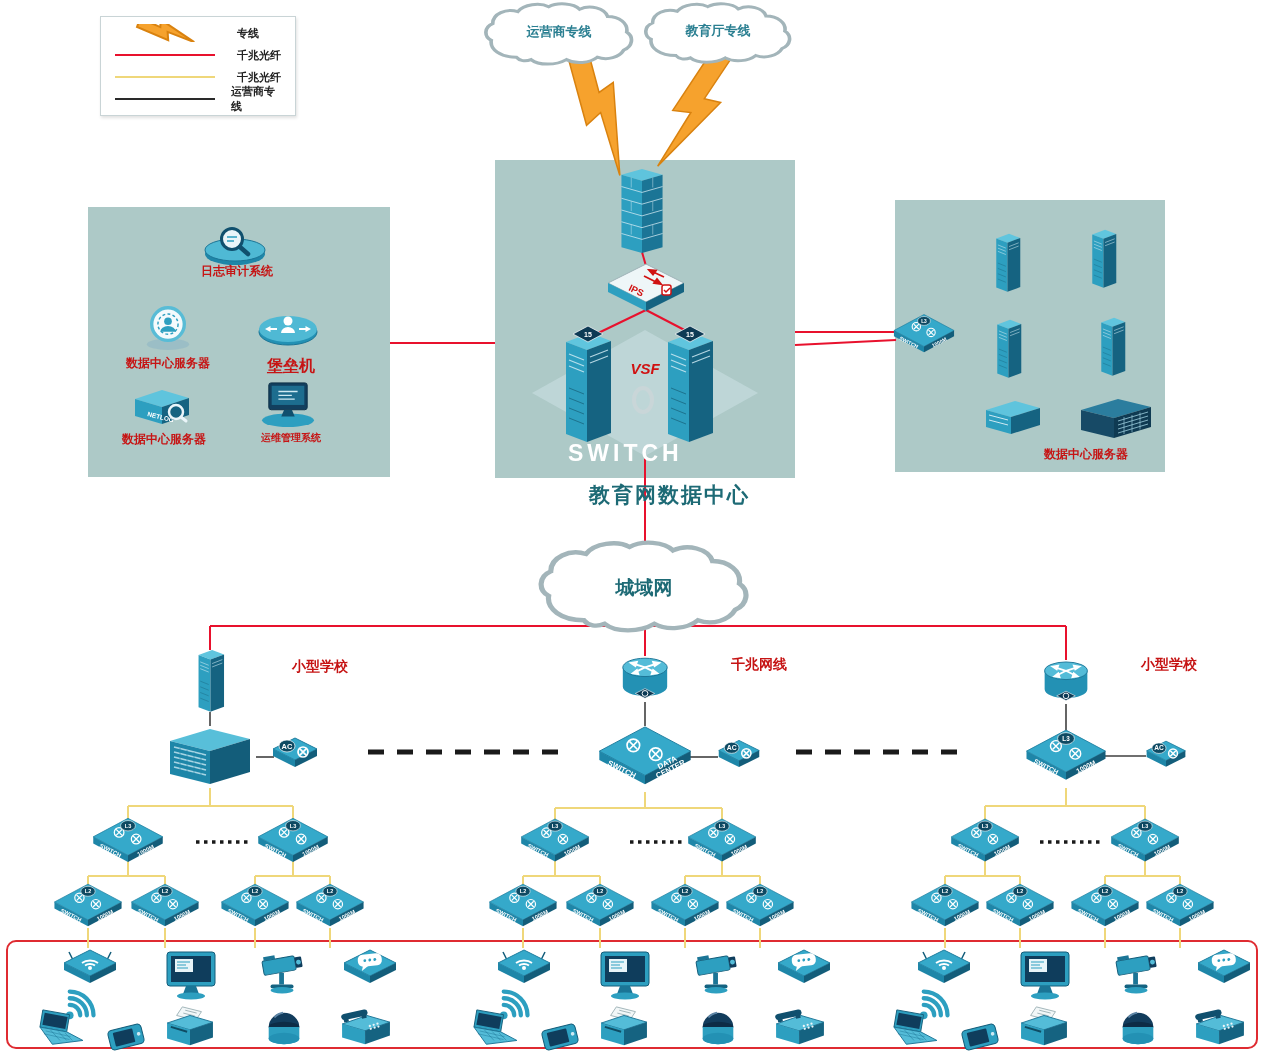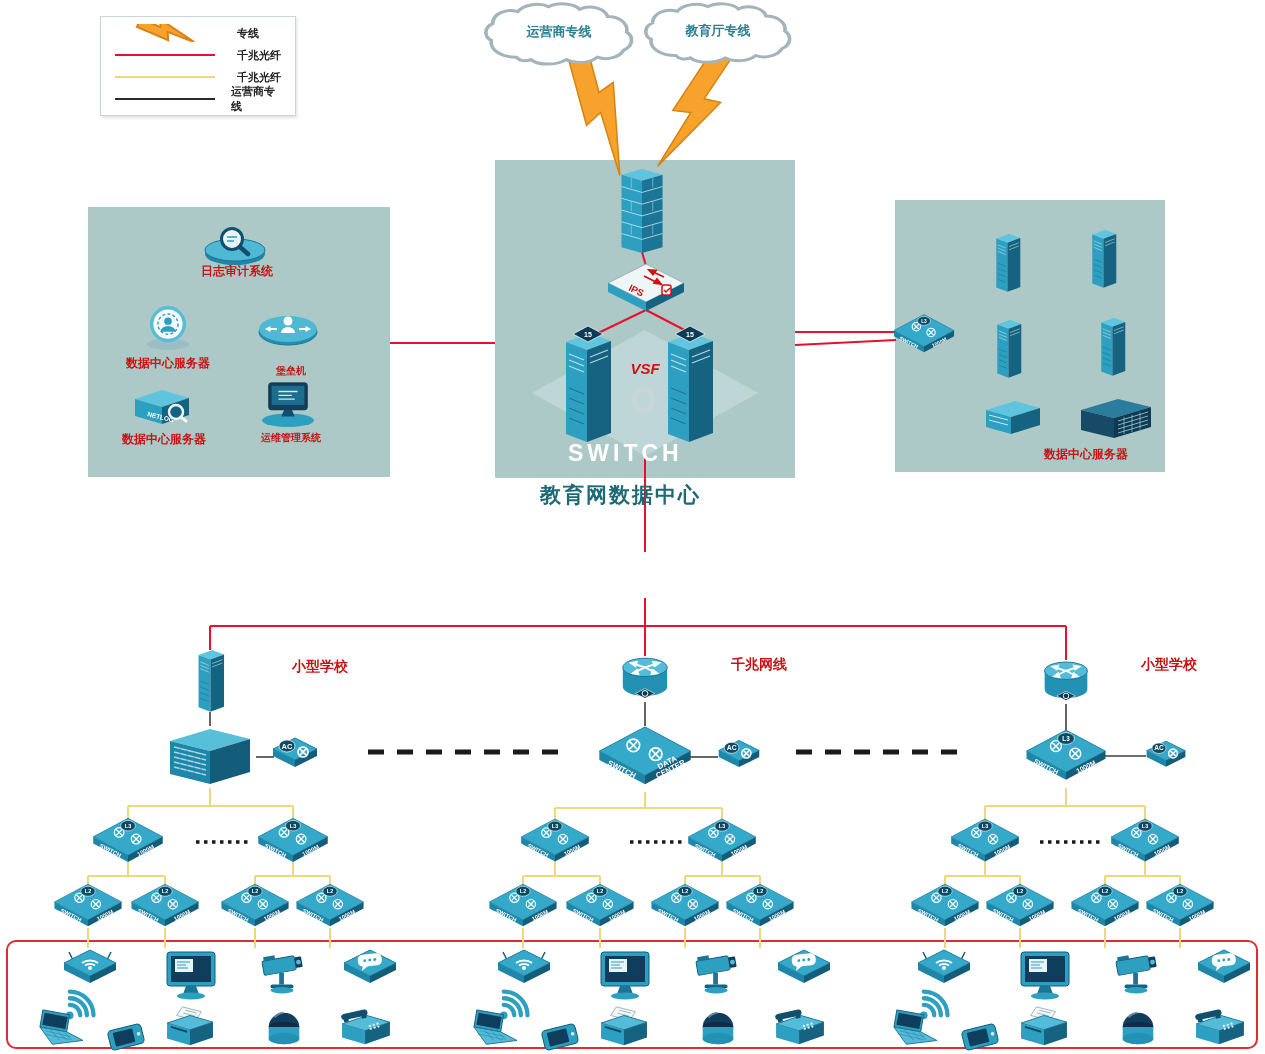--- a/index.html
+++ b/index.html
@@ -26,21 +26,21 @@
 .node .bdg{fill:#fff;font-size:7.5px;font-weight:bold;text-anchor:middle;font-family:"Liberation Sans",sans-serif}
 .cloud{position:absolute;z-index:5}
 .cloud svg{position:absolute;left:0;top:0;width:100%;height:100%}
 .cloud-label{position:absolute;left:0;right:0;text-align:center;color:#2a7f91;font-weight:bold;font-family:"DejaVu Serif","Liberation Serif",serif}
 #cloud-carrier{left:478px;top:2px;width:162px;height:66px}
 #cloud-education{left:638px;top:2px;width:160px;height:64px}
 #cloud-man{left:530px;top:540px;width:228px;height:96px}
 #cloud-carrier .cloud-label,#cloud-education .cloud-label{top:32%;font-size:13px}
 #cloud-man .cloud-label{top:36%;font-size:19px;color:#1d6a75}
 .lbl{position:absolute;z-index:6;color:#c61414;font-weight:bold;text-align:center;font-family:"DejaVu Serif","Liberation Serif",serif}
-#dc-title{position:absolute;z-index:6;left:540px;top:481px;width:210px;color:#1d6a75;font-weight:bold;font-size:21px;letter-spacing:2px;text-align:left;font-family:"DejaVu Serif","Liberation Serif",serif}
+#dc-title{position:absolute;z-index:6;left:540px;top:481px;width:210px;color:#1d6a75;font-weight:bold;font-size:21px;letter-spacing:2px;text-align:right;font-family:"DejaVu Serif","Liberation Serif",serif}
 #vsf-label{position:absolute;left:622px;top:360px;width:46px;z-index:5;color:#d01212;font-weight:bold;font-style:italic;font-size:15px;text-align:center}
 .vsf-ring{position:absolute;left:632px;top:386px;width:22px;height:28px;border:4px solid #c9d6d8;border-radius:50%;z-index:5}
 .legend{position:absolute;left:100px;top:16px;width:196px;height:100px;background:#fff;border:1px solid #c9d4d6;box-shadow:1px 2px 3px rgba(0,0,0,.12);z-index:6;padding:5px 12px 4px 14px}
 .lg-row{display:flex;align-items:center;height:22px}
 .lg-icon{width:106px;display:flex;align-items:center}
 .lg-line{display:inline-block;width:100px;height:0;border-top-width:2px;border-top-style:solid}
 .lg-red{border-top-color:#e8112d}
 .lg-yellow{border-top-color:#efd77a}
 .lg-black{border-top-color:#2a2a2a}
 .lg-label{font-size:11px;color:#222;font-weight:bold;margin-left:16px;font-family:"DejaVu Serif","Liberation Serif",serif}
@@ -1179,26 +1179,32 @@
     <span class="cloud-label">教育厅专线</span>
   </div>
 
   <div class="cloud" id="cloud-carrier">
     <svg viewBox="0 0 220 110" preserveAspectRatio="none">
       <path d="M52,92 C30,92 16,79 18,64 C8,58 8,42 20,36 C20,20 38,10 54,16 C62,4 84,0 96,8 C108,0 130,2 138,12 C152,4 172,10 176,24 C192,24 204,36 202,50 C212,58 210,74 198,80 C192,92 176,98 162,92 C152,102 132,104 120,96 C106,106 82,106 72,96 C64,100 56,98 52,92 Z" fill="#fff" stroke="#a3b5ba" stroke-width="5"></path>
     </svg>
     <span class="cloud-label">运营商专线</span>
   </div>
 
+  <div class="cloud" id="cloud-man">
+    <svg viewBox="0 0 220 110" preserveAspectRatio="none">
+      <path d="M52,92 C30,92 16,79 18,64 C8,58 8,42 20,36 C20,20 38,10 54,16 C62,4 84,0 96,8 C108,0 130,2 138,12 C152,4 172,10 176,24 C192,24 204,36 202,50 C212,58 210,74 198,80 C192,92 176,98 162,92 C152,102 132,104 120,96 C106,106 82,106 72,96 C64,100 56,98 52,92 Z" fill="#fff" stroke="#a3b5ba" stroke-width="5"></path>
+    </svg>
+    <span class="cloud-label">城域网</span>
+  </div>
 
   <div id="dc-title">教育网数据中心</div>
 
   <div class="lbl" style="left:191px;top:263px;width:92px;font-size:12px">日志审计系统</div>
   <div class="lbl" style="left:121px;top:355px;width:94px;font-size:12px">数据中心服务器</div>
-  <div class="lbl" style="left:259px;top:364px;width:64px;font-size:10px">堡垒机</div>
+  <div class="lbl" style="left:259px;top:356px;width:64px;font-size:16px">堡垒机</div>
   <div class="lbl" style="left:116px;top:431px;width:96px;font-size:12px">数据中心服务器</div>
   <div class="lbl" style="left:243px;top:431px;width:96px;font-size:10px">运维管理系统</div>
   <div class="lbl" style="left:1030px;top:446px;width:112px;font-size:12px">数据中心服务器</div>
   <div class="lbl" style="left:283px;top:658px;width:74px;font-size:14px">小型学校</div>
   <div class="lbl" style="left:722px;top:656px;width:74px;font-size:14px">千兆网线</div>
   <div class="lbl" style="left:1132px;top:656px;width:74px;font-size:14px">小型学校</div>
 
   <div class="legend">
     <div class="lg-row">
       <span class="lg-icon">

